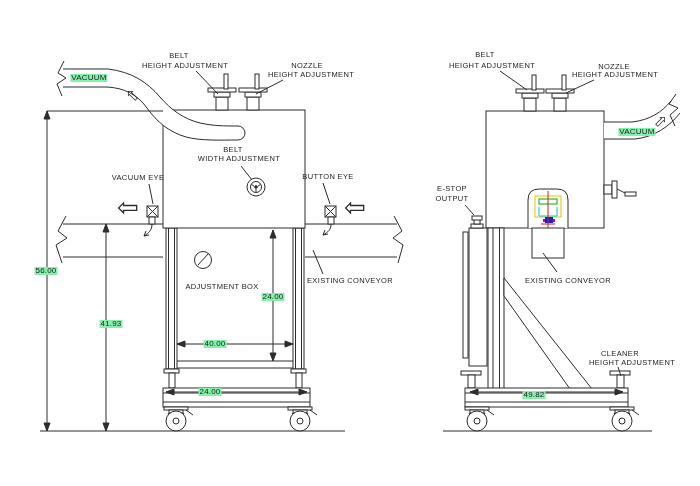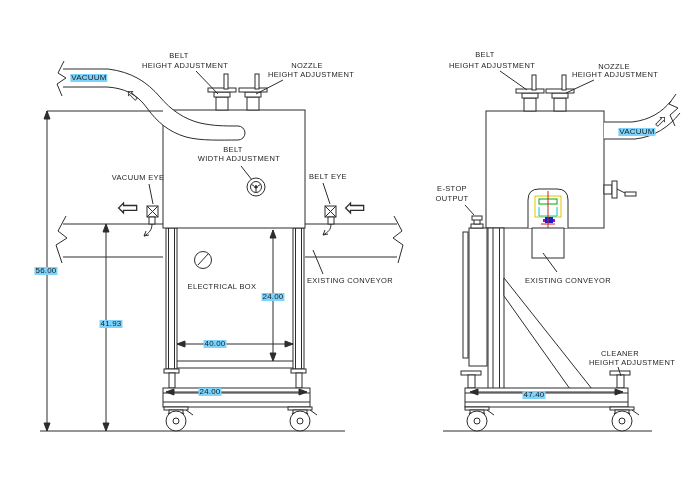--- a/index.html
+++ b/index.html
@@ -1,21 +1,21 @@
 <!DOCTYPE html>
 <html><head>
 <meta charset="utf-8">
 <style>
   html,body{margin:0;padding:0;background:#fff;}
   #canvas{position:relative;width:700px;height:486px;background:#ffffff;overflow:hidden;
           font-family:"Liberation Sans",sans-serif;}
   #linework{position:absolute;left:0;top:0;}
   .lbl{position:absolute;transform:translate(-50%,-50%);font-size:7.5px;letter-spacing:0.35px;
        color:#1c1c1c;white-space:nowrap;line-height:1;}
-  .dim{font-size:8px;background:#7dd3fc;padding:0 1px;letter-spacing:0.2px;}
+  .dim{font-size:8px;background:#86efac;padding:0 1px;letter-spacing:0.2px;}
   .arrow{position:absolute;transform:translate(-50%,-50%);font-family:"DejaVu Sans",sans-serif;
          color:#2d2d2d;line-height:1;}
   .arrow.ne{transform:translate(-50%,-50%) rotate(45deg);}
   .arrow.nw{transform:translate(-50%,-50%) rotate(-45deg);}
 </style>
 </head>
 <body>
 
 <div id="canvas">
 
@@ -285,34 +285,34 @@
 <span class="arrow ne" style="left:660px;top:122px;font-size:16px">⇧</span>
 
 <div class="lbl dim" style="left:89px;top:78px">VACUUM</div>
 <div class="lbl" style="left:179px;top:56px">BELT</div>
 <div class="lbl" style="left:185px;top:66px">HEIGHT ADJUSTMENT</div>
 <div class="lbl" style="left:307px;top:66px">NOZZLE</div>
 <div class="lbl" style="left:311px;top:75px">HEIGHT ADJUSTMENT</div>
 <div class="lbl" style="left:233px;top:150px">BELT</div>
 <div class="lbl" style="left:239px;top:159px">WIDTH ADJUSTMENT</div>
 <div class="lbl" style="left:138px;top:178px">VACUUM EYE</div>
-<div class="lbl" style="left:328px;top:177px">BELT EYE</div>
-<div class="lbl" style="left:222px;top:287px">ELECTRICAL BOX</div>
+<div class="lbl" style="left:328px;top:177px">BUTTON EYE</div>
+<div class="lbl" style="left:222px;top:287px">ADJUSTMENT BOX</div>
 <div class="lbl" style="left:350px;top:281px">EXISTING CONVEYOR</div>
 <div class="lbl dim" style="left:46px;top:271px">56.00</div>
 <div class="lbl dim" style="left:111px;top:324px">41.93</div>
 <div class="lbl dim" style="left:273px;top:297px">24.00</div>
 <div class="lbl dim" style="left:215px;top:344px">40.00</div>
 <div class="lbl dim" style="left:210px;top:392px">24.00</div>
 
 <div class="lbl" style="left:485px;top:55px">BELT</div>
 <div class="lbl" style="left:492px;top:66px">HEIGHT ADJUSTMENT</div>
 <div class="lbl" style="left:614px;top:67px">NOZZLE</div>
 <div class="lbl" style="left:615px;top:75px">HEIGHT ADJUSTMENT</div>
 <div class="lbl dim" style="left:637px;top:132px">VACUUM</div>
 <div class="lbl" style="left:452px;top:189px">E-STOP</div>
 <div class="lbl" style="left:452px;top:199px">OUTPUT</div>
 <div class="lbl" style="left:568px;top:281px">EXISTING CONVEYOR</div>
 <div class="lbl" style="left:620px;top:354px">CLEANER</div>
 <div class="lbl" style="left:632px;top:363px">HEIGHT ADJUSTMENT</div>
-<div class="lbl dim" style="left:534px;top:395px">47.40</div>
+<div class="lbl dim" style="left:534px;top:395px">49.82</div>
 
 </div>
 
 </body></html>

